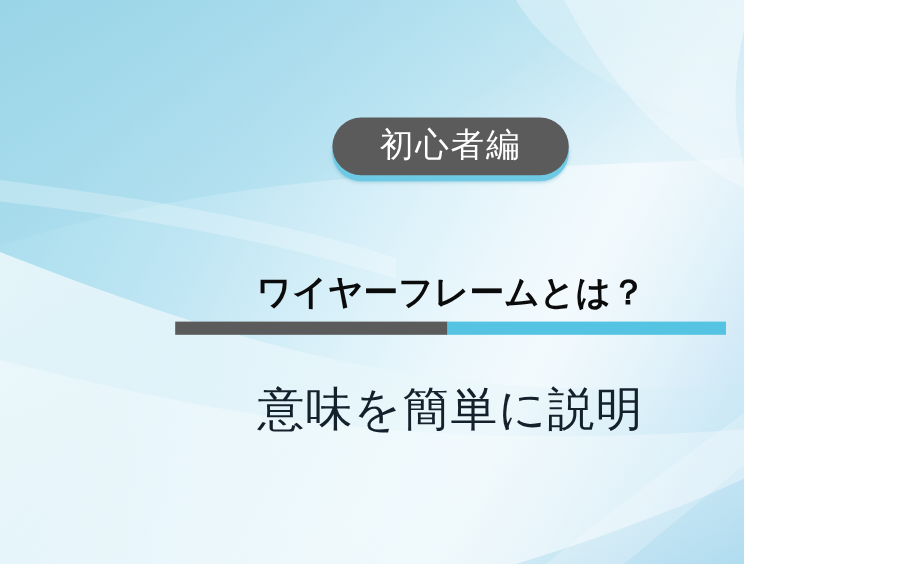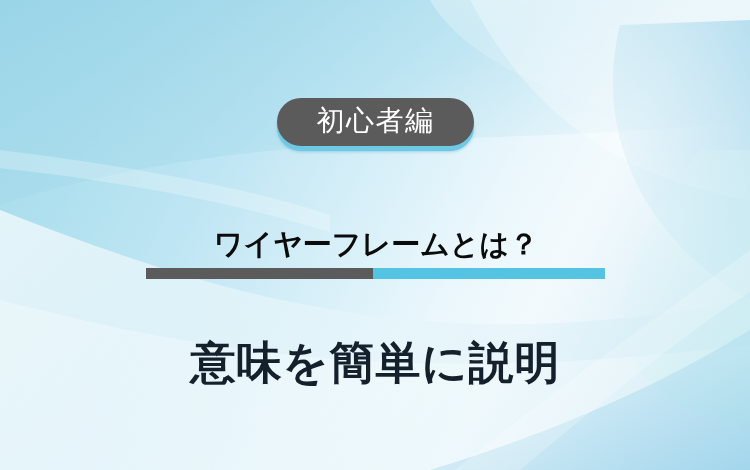--- a/index.html
+++ b/index.html
@@ -8,21 +8,21 @@
     padding: 0;
     background: #ffffff;
   }
   body {
     font-family: "Liberation Sans", "DejaVu Sans", sans-serif;
   }
 
   
   #banner {
     position: relative;
-    width: 750px;
+    width: 620px;
     height: 470px;
     overflow: hidden;
     
     background:
       linear-gradient(118deg,
         #a6dcea 0%,
         #addfee 14%,
         #bee5f3 30%,
         #d6eff8 46%,
         #eaf7fc 60%,
@@ -109,31 +109,31 @@
   #divider-right {
     flex: 1 1 auto;
     height: 100%;
     background: #55c3e2;
   }
 
   
   #subtitle {
     position: absolute;
     left: 146px;
-    top: 304px;
+    top: 288px;
     width: 459px;
     height: 42px;
     display: flex;
     align-items: center;
     justify-content: center;
     color: #14202c;
-    font-size: 45px;
+    font-size: 39px;
     line-height: 1;
     letter-spacing: 1px;
-    font-weight: 700;
+    font-weight: 400;
     white-space: nowrap;
   }
 </style>
 </head>
 <body>
 
 <div id="banner">
 
   <svg id="bg-svg" viewBox="0 0 750 470" preserveAspectRatio="none" aria-hidden="true">
     <defs>

